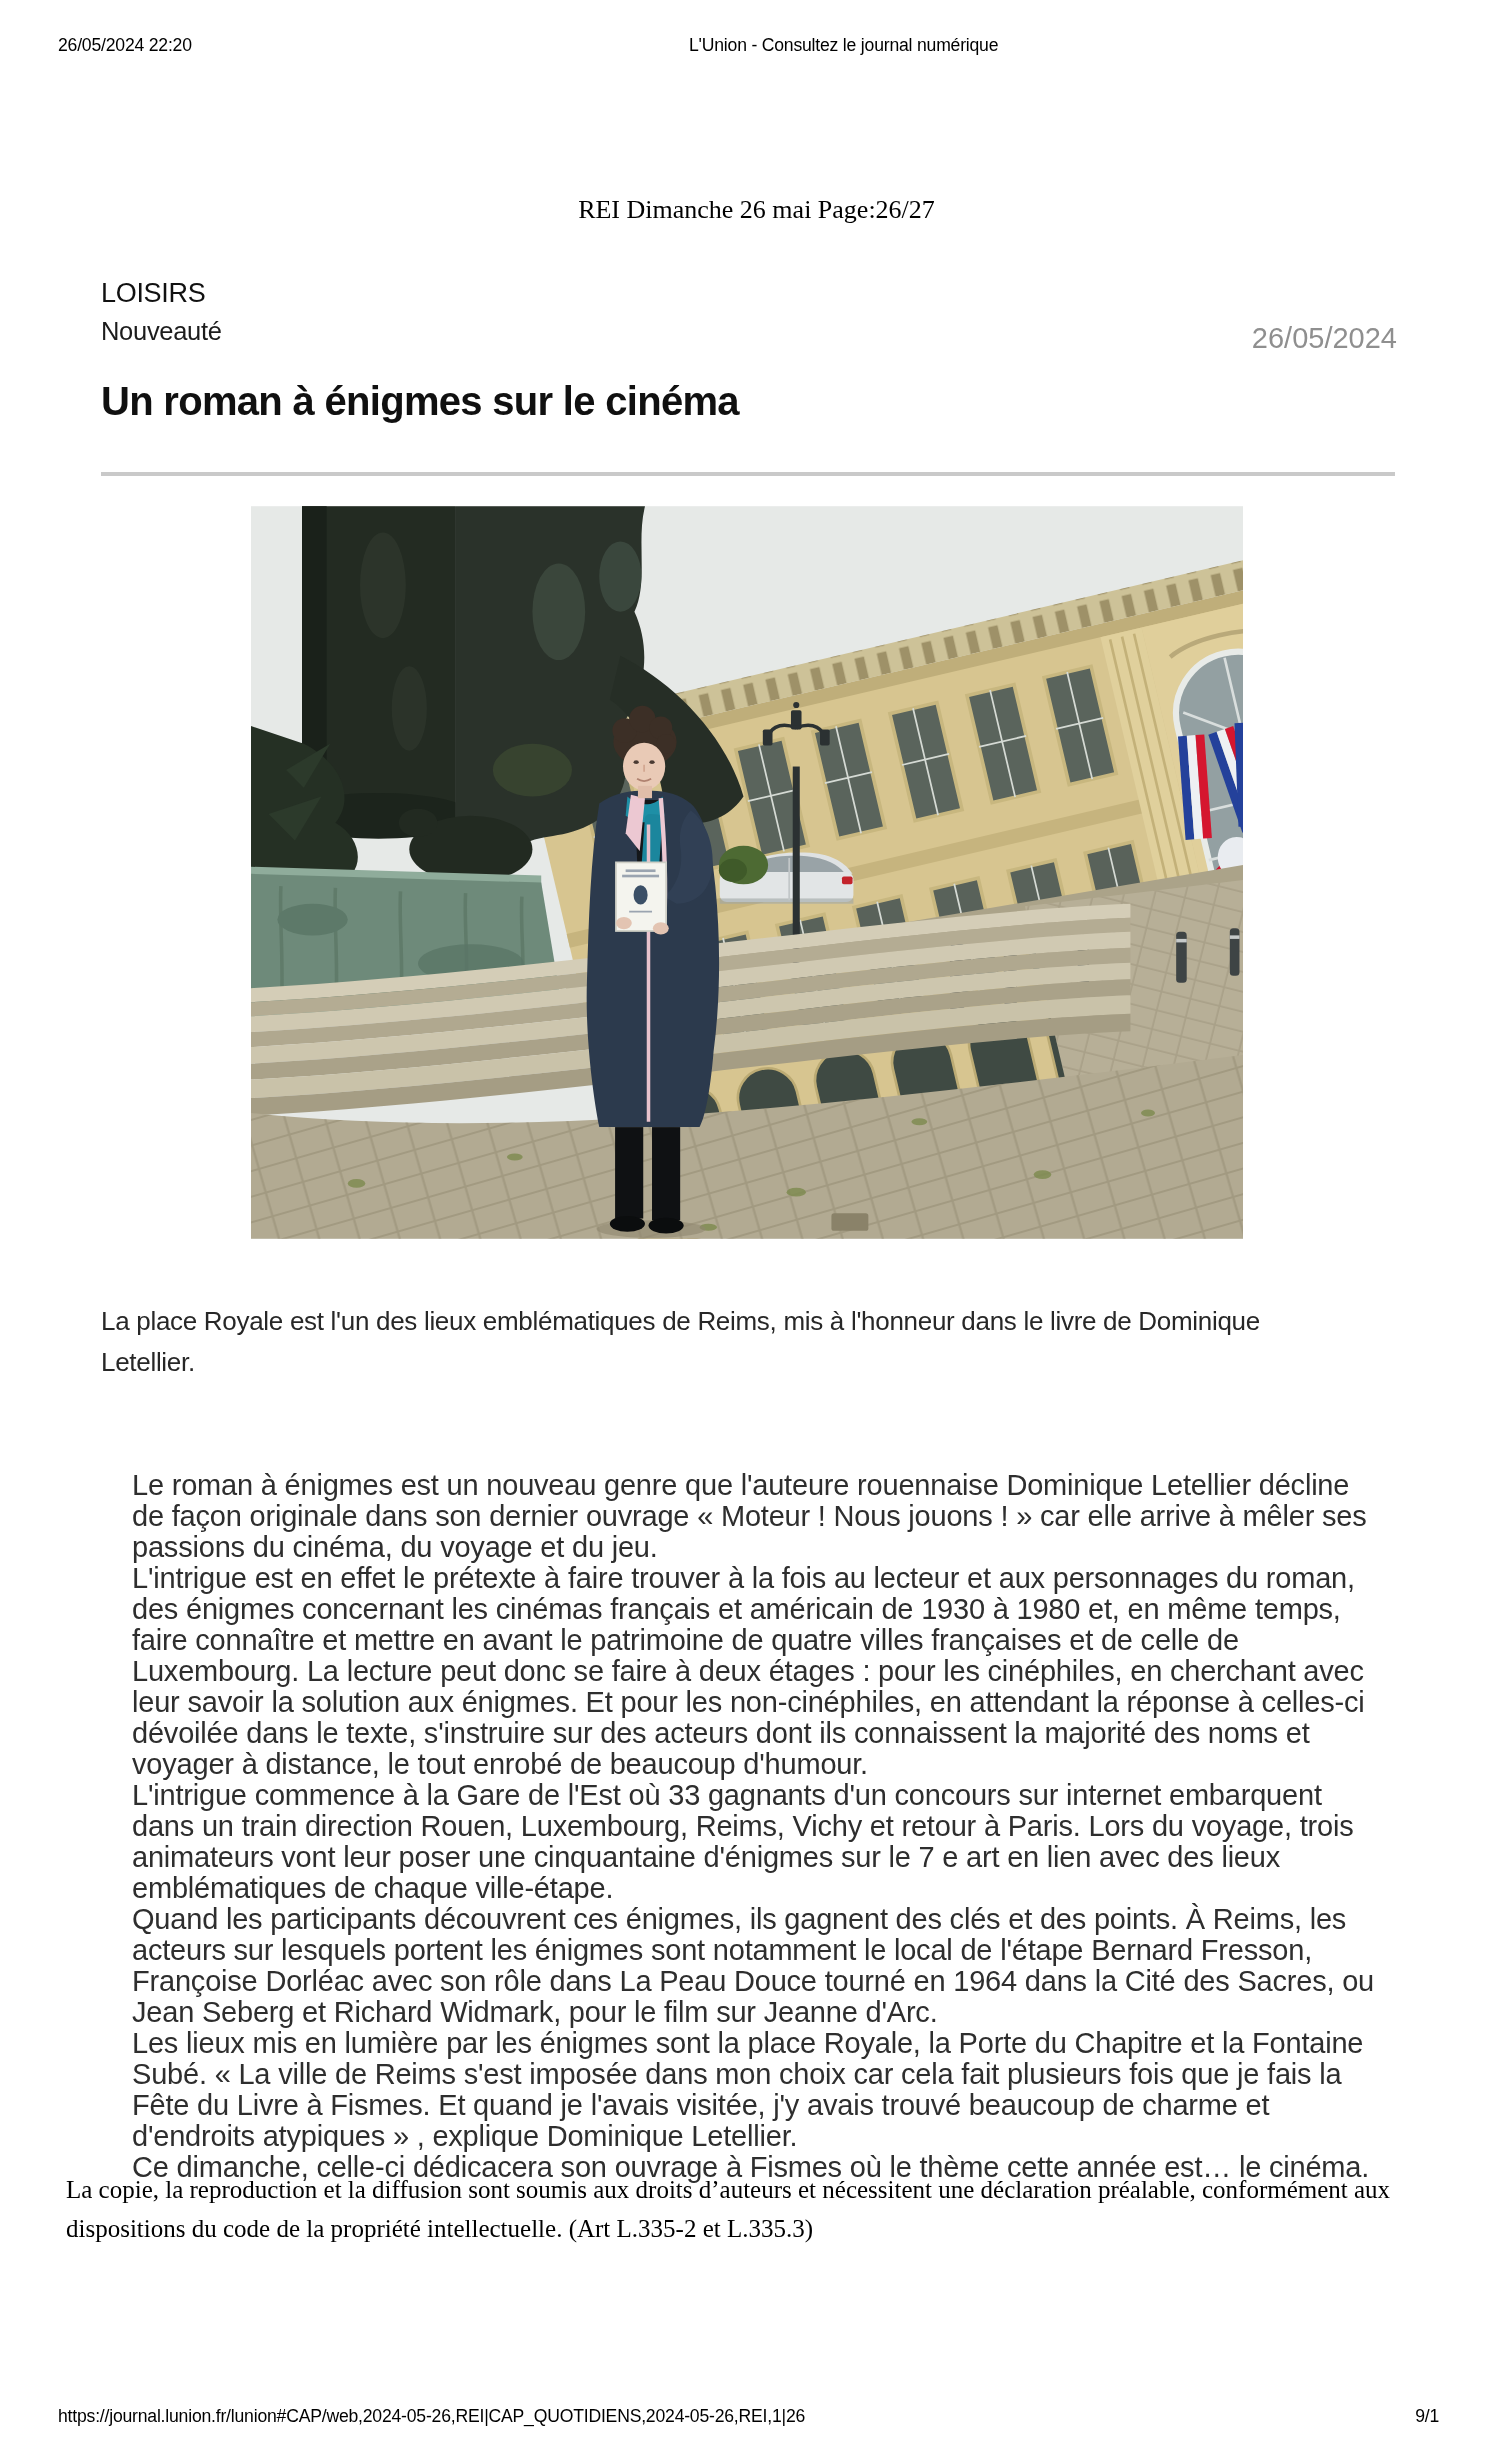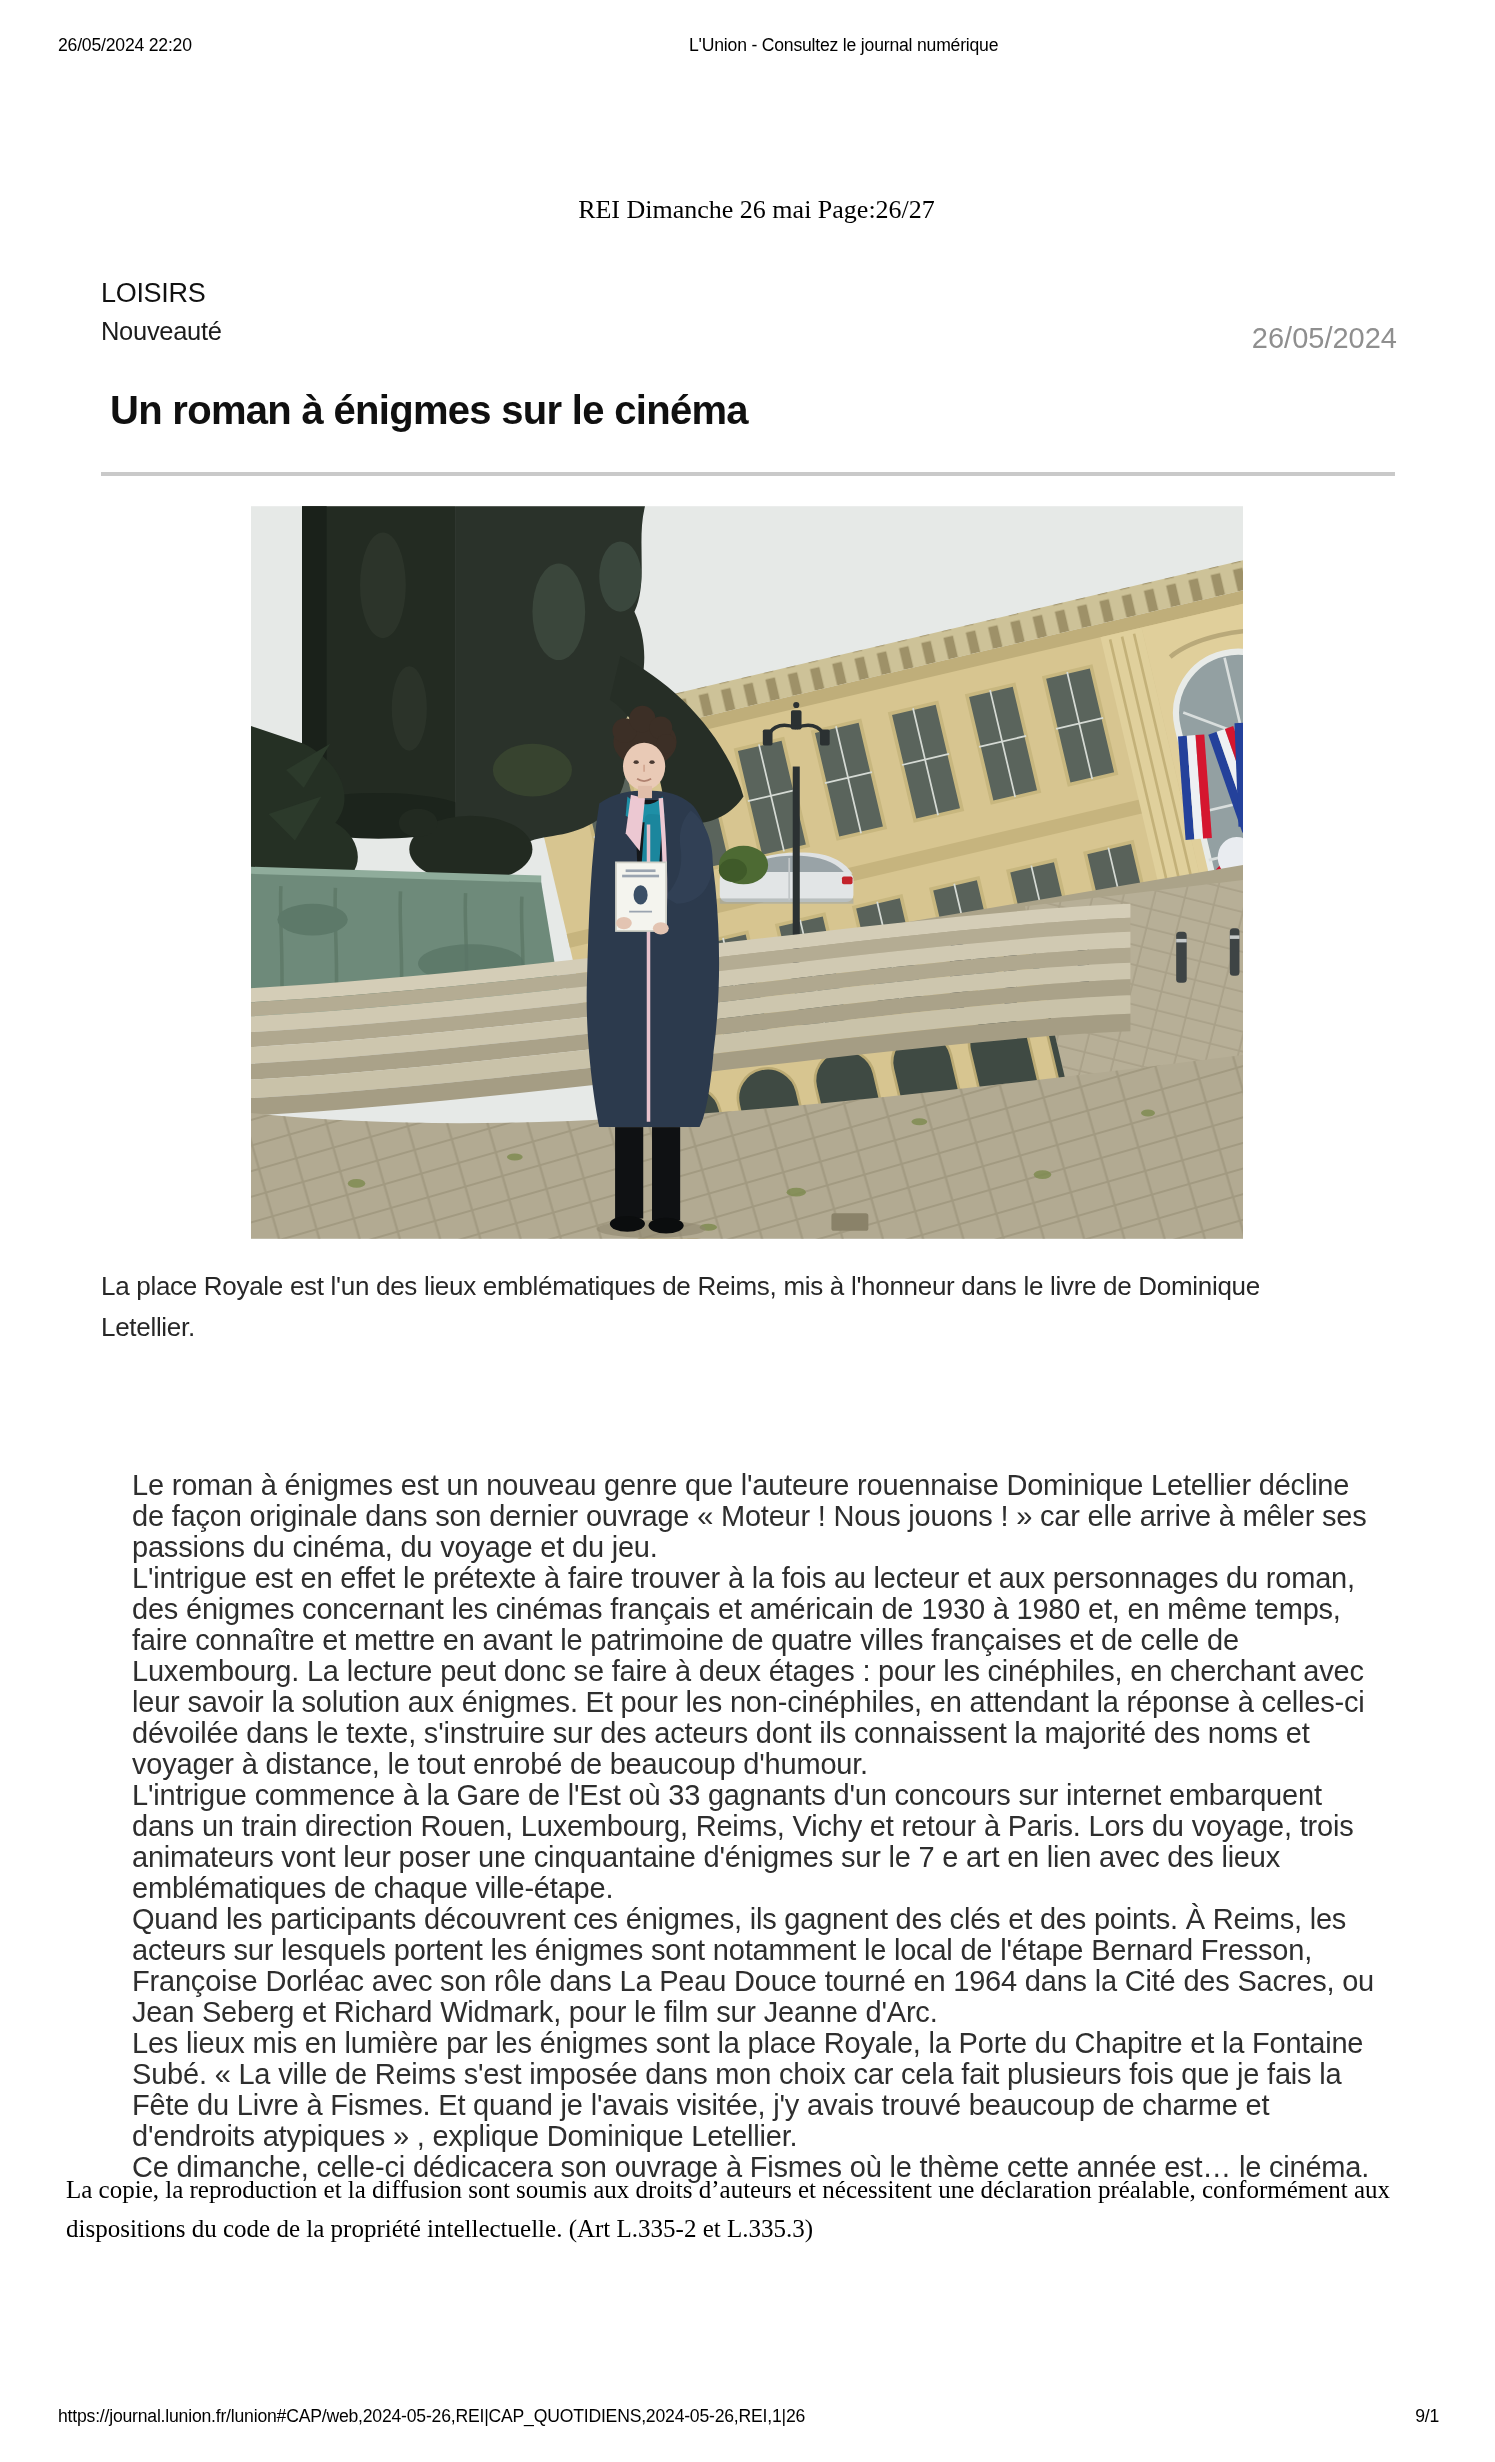--- a/index.html
+++ b/index.html
@@ -6,42 +6,42 @@
   .page{position:relative;width:1495px;height:2462px;background:#fff;
         font-family:"Liberation Sans",sans-serif;color:#1a1a1a;overflow:hidden;border-radius:10px;}
   .abs{position:absolute;}
   .print-small{font-size:17.6px;color:#000;letter-spacing:-0.2px;}
   .edition-line{font-family:"Liberation Serif",serif;font-size:26px;color:#000;}
   .section-label{font-size:27px;color:#111;letter-spacing:-0.3px;}
   .rubric-label{font-size:25.5px;color:#1c1c1c;letter-spacing:-0.3px;}
   .date-label{font-size:29px;color:#8f8f8f;}
   .headline{font-size:40px;font-weight:700;color:#101010;letter-spacing:-0.7px;}
   .divider{height:3.5px;background:#c9c9c9;}
-  .caption{font-size:26px;line-height:41px;color:#272727;letter-spacing:-0.3px;}
+  .caption{font-size:26px;line-height:41px;color:#272727;letter-spacing:-0.3px;margin-top:35px;}
   .lead{font-size:27px;line-height:40px;color:#6b6b6b;letter-spacing:-0.3px;}
   .body-text{font-size:29px;line-height:31px;color:#2e2e2e;letter-spacing:-0.2px;}
   .body-text p{margin:0;}
   .copyright{font-family:Liberation Serif, serif;font-size:25px;line-height:39px;color:#000;}
   .photo-frame{overflow:hidden;}
   svg{display:block;}
 </style>
 </head>
 <body>
 
 <div class="page">
 
   <div class="abs print-small" style="left:58px;top:35px;">26/05/2024 22:20</div>
   <div class="abs print-small" style="left:689px;top:35px;">L'Union - Consultez le journal numérique</div>
 
   <div class="abs edition-line" style="left:0;top:195px;width:1513px;text-align:center;">REI Dimanche 26 mai Page:26/27</div>
 
   <div class="abs section-label" style="left:101px;top:278px;">LOISIRS</div>
   <div class="abs rubric-label" style="left:101px;top:317px;">Nouveauté</div>
   <div class="abs date-label" style="right:98px;top:322px;">26/05/2024</div>
-  <h1 class="abs headline" style="left:98px;top:376px;margin:12px;">Un roman à énigmes sur le cinéma</h1>
+  <h1 class="abs headline" style="left:98px;top:376px;margin:3px;">Un roman à énigmes sur le cinéma</h1>
   <div class="abs divider" style="left:101px;right:100px;top:472px;"></div>
 
   <div class="abs photo-frame" style="left:251px;top:506px;width:992px;height:733px;" role="img" aria-label="Dominique Letellier, en manteau bleu marine à liseré rose et écharpe turquoise, présente son livre devant le monument de la place Royale à Reims ; façade classique en pierre ornée de drapeaux tricolores, réverbère, voiture blanche, marches et pavés.">
     <svg width="992" height="733" viewBox="0 0 1128 833" xmlns="http://www.w3.org/2000/svg">
       <defs>
         <pattern id="pv1" width="44" height="28" patternUnits="userSpaceOnUse" patternTransform="rotate(-16)">
           <path d="M0 27 H44 M21 0 V27" stroke="#948c73" stroke-width="2.5" fill="none"></path>
         </pattern>
         <pattern id="pv2" width="34" height="22" patternUnits="userSpaceOnUse" patternTransform="rotate(14)">
           <path d="M0 21 H34 M16 0 V21" stroke="#9b927a" stroke-width="2" fill="none"></path>

